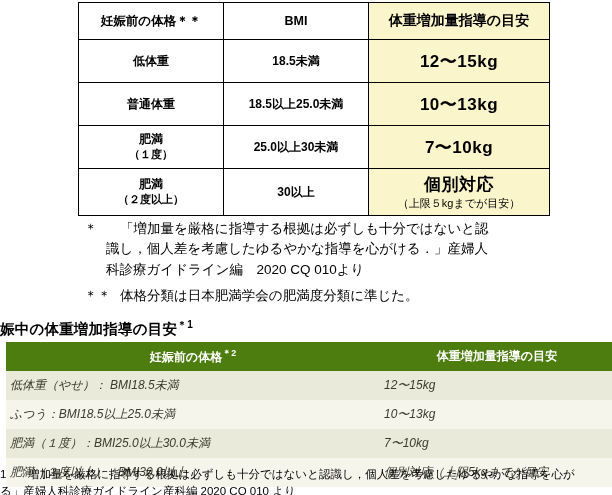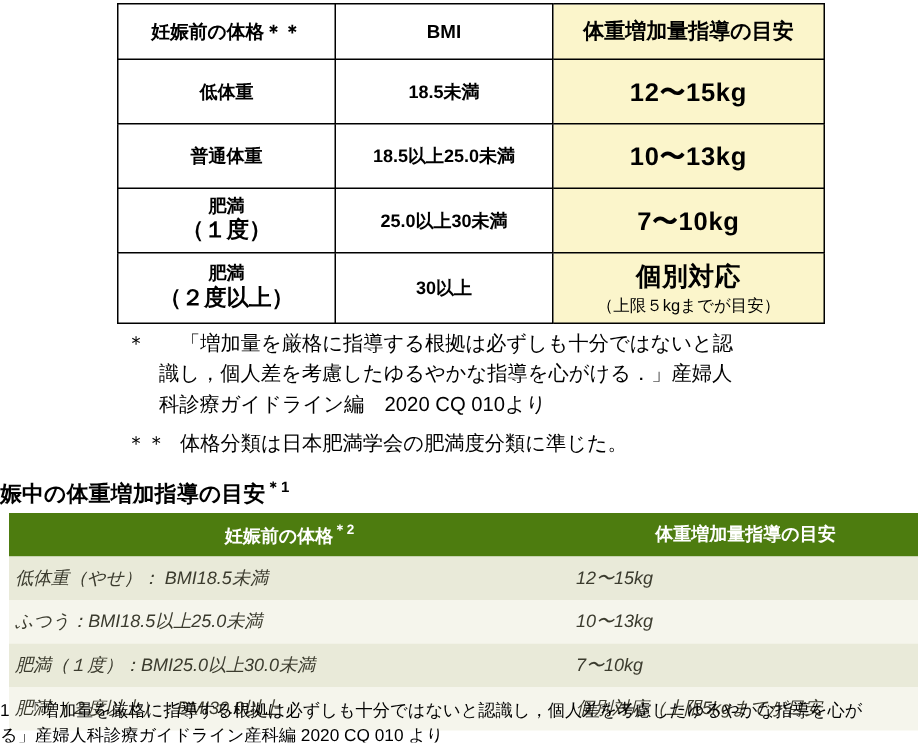--- a/index.html
+++ b/index.html
@@ -62,21 +62,21 @@
   .top-table tbody td.hl small {
     font-size: 11px;
     display: block;
     font-weight: normal;
     letter-spacing: 0;
   }
   .cell-2line {
     line-height: 1.25;
   }
   .cell-2line .sub {
-    font-size: 15px;
+    font-size: 11px;
   }
 
   
   .footnotes {
     position: absolute;
     left: 84px;
     top: 219px;
     width: 520px;
     font-size: 13.5px;
     line-height: 1.5;

